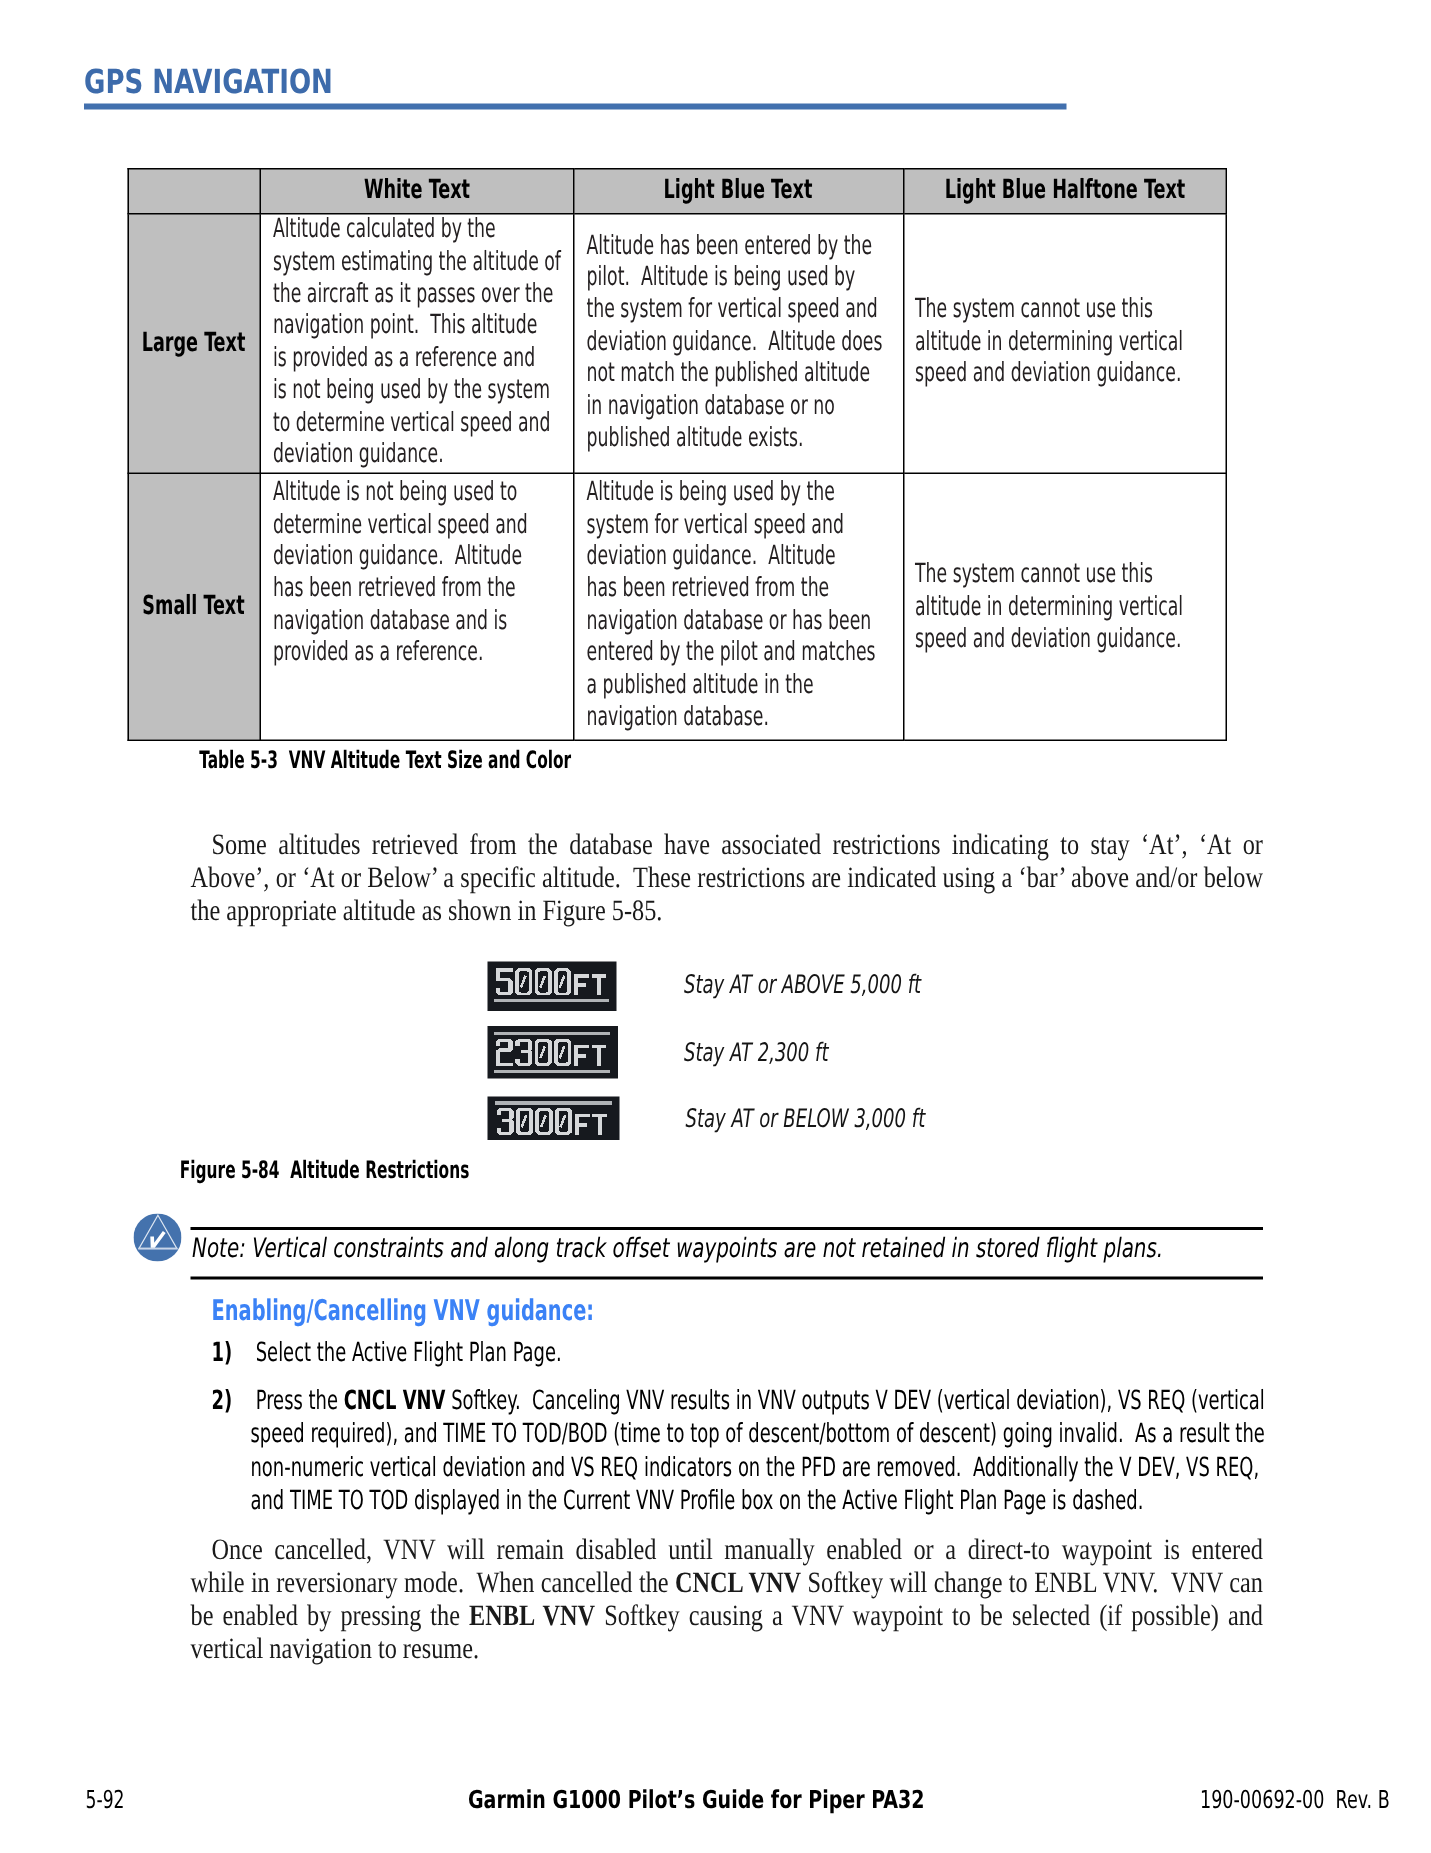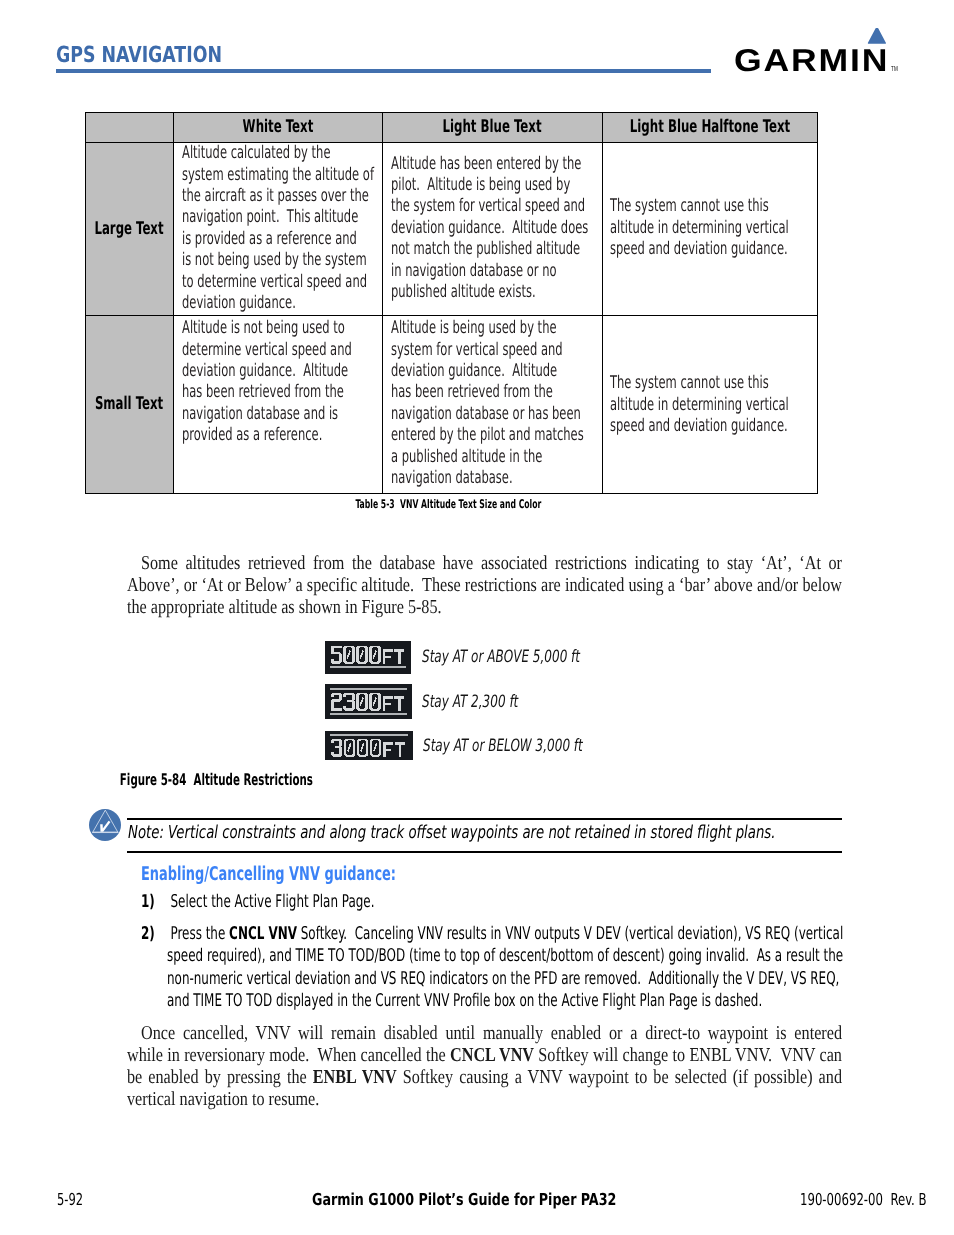--- a/index.html
+++ b/index.html
@@ -34,41 +34,41 @@
   #tbl td.cell{padding:0.6px 6px 0 7.6px;font-size:17.6px;line-height:21.43px;
      color:#231f20;vertical-align:top;}
   #tbl td.cell .sq{display:block;transform:scaleX(.728);transform-origin:left top;
      width:137.4%;}
   #tbl .ln{display:block;white-space:pre;}
   #tbl td.mid{vertical-align:middle;padding-top:0;padding-bottom:0;}
   #tbl tr.r1{height:167.8px}
   #tbl tr.r2{height:178px}
   #tbl tr.r2 td.cell{padding-top:2.5px;}
   .c0{width:88.5px}.c1{width:209px}.c2{width:219.5px}.c3{width:215px}
-  #tbl-cap{position:absolute;left:82.5px;top:496.5px;width:732px;text-align:center;
-     font-weight:bold;font-size:12px;color:#000;}
+  #tbl-cap{position:absolute;left:82.5px;top:496.5px;width:732px;text-align:left;
+     font-weight:bold;font-size:16px;color:#000;}
   #tbl-cap .sq{display:inline-block;transform:scaleX(.713);transform-origin:center;white-space:pre;}
 
   
   .serif{position:absolute;font-family:"Liberation Serif",serif;font-size:19.7px;
      line-height:22.15px;text-align:justify;color:#1a1a1a;}
   .serif .sq{display:block;transform:scaleX(.822);transform-origin:left top;width:121.65%;}
   .serif .jl{display:block;text-align:justify;text-align-last:justify;white-space:pre-wrap;}
   .serif .jl.last{text-align-last:left;}
   .serif b{font-weight:bold;}
   #para1{left:127px;top:551.5px;width:715px;}
   #para2{left:127px;top:1022px;width:715px;}
 
   
   #fig{position:absolute;left:0;top:636px;width:954px;}
   .figrow{position:absolute;left:324.5px;}
   .lcd{position:absolute;background:#16191e;}
   .lcd svg{position:absolute;left:0;top:0;}
   .figdesc{position:absolute;font-family:"DejaVu Sans Condensed","DejaVu Sans",sans-serif;
-     font-style:italic;font-size:17px;color:#151515;white-space:nowrap;line-height:17px;}
+     font-style:italic;font-size:17px;color:#151515;white-space:nowrap;line-height:17px;margin-left:34px;}
   .figdesc .sq{display:inline-block;transform:scaleX(.787);transform-origin:left top;}
   #fig-cap{position:absolute;left:80.5px;top:769.5px;width:732px;
      font-weight:bold;font-size:16px;color:#000;}
   #fig-cap .sq{display:inline-block;transform:scaleX(.713);transform-origin:center;white-space:pre;}
 
   
   #note{position:absolute;left:0;top:0;width:954px;height:1px;}
   #note-icon{position:absolute;left:89px;top:808.7px;width:32px;height:32px;}
   #note-rule-top{position:absolute;left:126.7px;top:818.1px;width:715.3px;height:1.45px;background:#000;}
   #note-rule-bot{position:absolute;left:126.7px;top:851.3px;width:715.3px;height:1.45px;background:#000;}
@@ -103,27 +103,20 @@
      white-space:pre;margin-left:28px;}
   #f-right .sq{display:inline-block;transform:scaleX(.789);transform-origin:left top;white-space:pre;}
 </style>
 </head>
 <body>
 
 <div class="pg">
 
   <div id="hdr-title"><span>GPS NAVIGATION</span></div>
   <div id="hdr-rule"></div>
-  <div id="brand">
-    <svg width="170" height="48" viewBox="0 0 170 48">
-      <path d="M141.6 0.3 Q142.9 -0.5 144.2 0.3 L151.6 14.2 Q152.7 15.8 150.8 15.8 L135.0 15.8 Q133.1 15.8 134.2 14.2 Z" fill="#4270ae"></path>
-      <text x="0" y="43" font-family="Liberation Sans,sans-serif" font-weight="bold" font-size="31.6" fill="#000" textLength="155.2" lengthAdjust="spacingAndGlyphs" letter-spacing="1.6">GARMIN</text>
-      <text x="157.1" y="43" font-family="Liberation Sans,sans-serif" font-size="7.4" fill="#000" textLength="6.6" lengthAdjust="spacingAndGlyphs">TM</text>
-    </svg>
-  </div>
 
   <table id="tbl">
     <colgroup>
         <col class="c0">
         <col class="c1">
         <col class="c2">
         <col class="c3">
       </colgroup>
     <thead>
       <tr>

